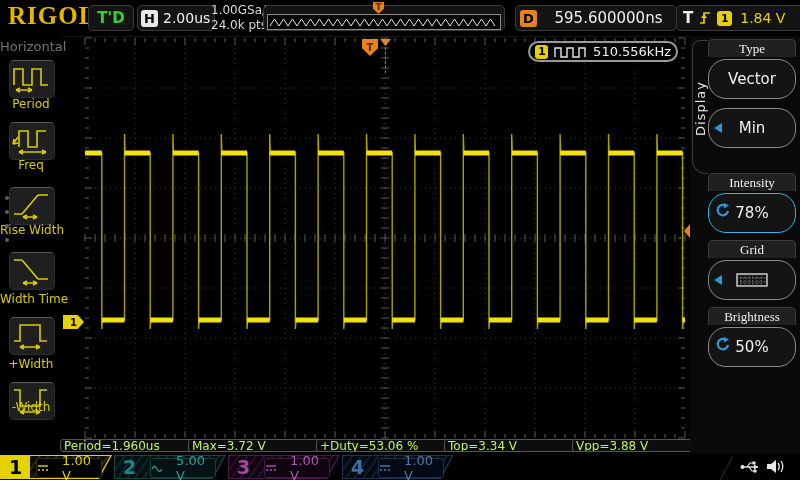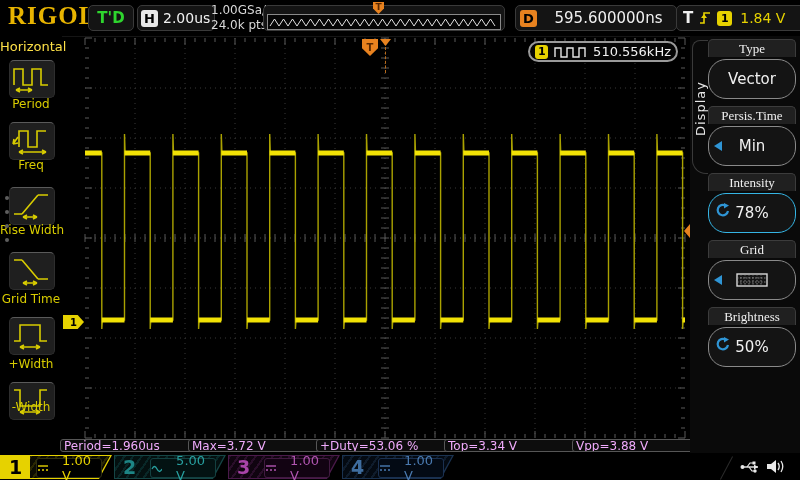--- a/index.html
+++ b/index.html
@@ -28,21 +28,21 @@
       clip-path:polygon(0 0,100% 0,100% 55%,50% 100%,0 55%);display:flex;justify-content:center;
       font-size:9px;font-weight:bold;color:#5a2800;}
   #d-box{left:515px;width:152px;padding:0 4px;gap:8px;}
   #d-val{font-size:15px;color:#f0f0f0;margin:0 auto;}
   #t-box{left:676px;width:120px;padding:0 6px;gap:5px;}
   #t-letter{font-weight:bold;font-size:15px;color:#f0f0f0;}
   #t-level{font-size:14px;color:#e6d200;margin-left:3px;}
 
   
   #leftmenu{position:absolute;left:0;top:36px;width:62px;height:417px;background:#000;}
-  #leftmenu-title{position:absolute;left:0;top:3px;width:62px;text-align:center;font-size:13px;color:#fde047;}
+  #leftmenu-title{position:absolute;left:0;top:3px;width:62px;text-align:center;font-size:13px;color:#737373;}
   .lbtn{position:absolute;left:9px;width:44px;height:36px;background:#1f1f1f;border:1px solid #2e2e2e;
         border-top-color:#5a5a5a;border-radius:5px;}
   .lbl{position:absolute;left:0;width:62px;text-align:center;font-size:12px;color:#d8cc00;white-space:nowrap;}
   .licon{stroke:#d8cc00;fill:none;stroke-width:1.6;}
   .ldots{position:absolute;left:5px;width:4px;height:4px;border-radius:50%;background:#5e5e5e;}
 
   
   #grat{position:absolute;left:85px;top:38px;width:600px;height:400px;}
   #grid-svg,#wave-svg{position:absolute;left:0;top:0;overflow:visible;}
 
@@ -58,21 +58,21 @@
   #center-tri{position:absolute;left:380px;top:39px;width:11px;height:7px;background:#e8821f;
       clip-path:polygon(0 0,100% 0,50% 100%);}
   #center-dash{position:absolute;left:385px;top:47px;height:26px;width:0;border-left:1px dashed #b86a1a;}
   #trig-lvl-marker{left:684px;top:224px;width:20px;height:14px;background:#e8821f;color:#5a2800;
       clip-path:polygon(30% 0,100% 0,100% 100%,30% 100%,0 50%);}
   #ch1-marker{left:63px;top:315px;width:21px;height:14px;background:#e6d200;color:#000;
       clip-path:polygon(0 0,70% 0,100% 50%,70% 100%,0 100%);}
 
   
   .mbox{position:absolute;top:439px;width:134px;height:13px;background:#0d0d0d;border:1px solid #565656;
-        border-radius:3px;font-size:12px;line-height:13px;color:#f0abfc;padding-left:3px;
+        border-radius:3px;font-size:12px;line-height:13px;color:#bef264;padding-left:3px;
         white-space:nowrap;overflow:hidden;box-sizing:border-box;padding-right:14px;}
 
   
   #rightmenu{position:absolute;left:690px;top:36px;width:110px;height:417px;background:#0a0a0a;}
   #display-tab-shape{position:absolute;left:2px;top:4px;width:15px;height:132px;border:1px solid #3a3a3a;
       border-right:none;border-radius:8px 0 0 14px;}
   #display-tab{position:absolute;left:3px;top:18px;width:14px;height:110px;color:#e8e8e8;font-size:13px;
       writing-mode:vertical-rl;transform:rotate(180deg);text-align:center;letter-spacing:1px;}
   .rgroup{position:absolute;left:18px;width:88px;}
   .rhdr{height:17px;background:#202020;border:1px solid #3c3c3c;border-bottom:none;border-radius:5px 5px 0 0;
@@ -195,21 +195,21 @@
     <div class="ldots" style="top:174px;"></div>
     <div class="ldots" style="top:188px;"></div>
     <div class="ldots" style="top:202px;"></div>
 
     <div class="lbtn" style="top:216px;">
       <svg class="licon" width="42" height="34">
         <path d="M4,7 H12 M12,7 L28,26 M28,26 H38"></path>
         <path d="M13,30 H27 M13,30 l4,-2 M13,30 l4,2 M27,30 l-4,-2 M27,30 l-4,2"></path>
       </svg>
     </div>
-    <div class="lbl" style="top:256px;">Grid Time</div>
+    <div class="lbl" style="top:256px;">Width Time</div>
 
     <div class="lbtn" style="top:281px;">
       <svg class="licon" width="42" height="34">
         <path d="M4,23 H10 V7 H30 V23 H37"></path>
         <path d="M10,29 H30 M10,29 l4,-2 M10,29 l4,2 M30,29 l-4,-2 M30,29 l-4,2"></path>
       </svg>
     </div>
     <div class="lbl" style="top:321px;">+Width</div>
 
     <div class="lbtn" style="top:346px;">
@@ -585,21 +585,20 @@
     <div id="display-tab">Display</div>
 
     <div class="rgroup" style="top:3px;">
       <div class="rhdr">Type</div>
       <div class="rbtn">
         <span>Vector</span>
       </div>
     </div>
 
     <div class="rgroup" style="top:70px;">
-      <div class="rhdr">Persis.Time</div>
       <div class="rbtn">
         <span class="tri-left"></span>
         <span>Min</span>
       </div>
     </div>
 
     <div class="rgroup" style="top:137px;">
       <div class="rhdr">Intensity</div>
       <div class="rbtn active">
         <svg class="knob" width="16" height="16">

